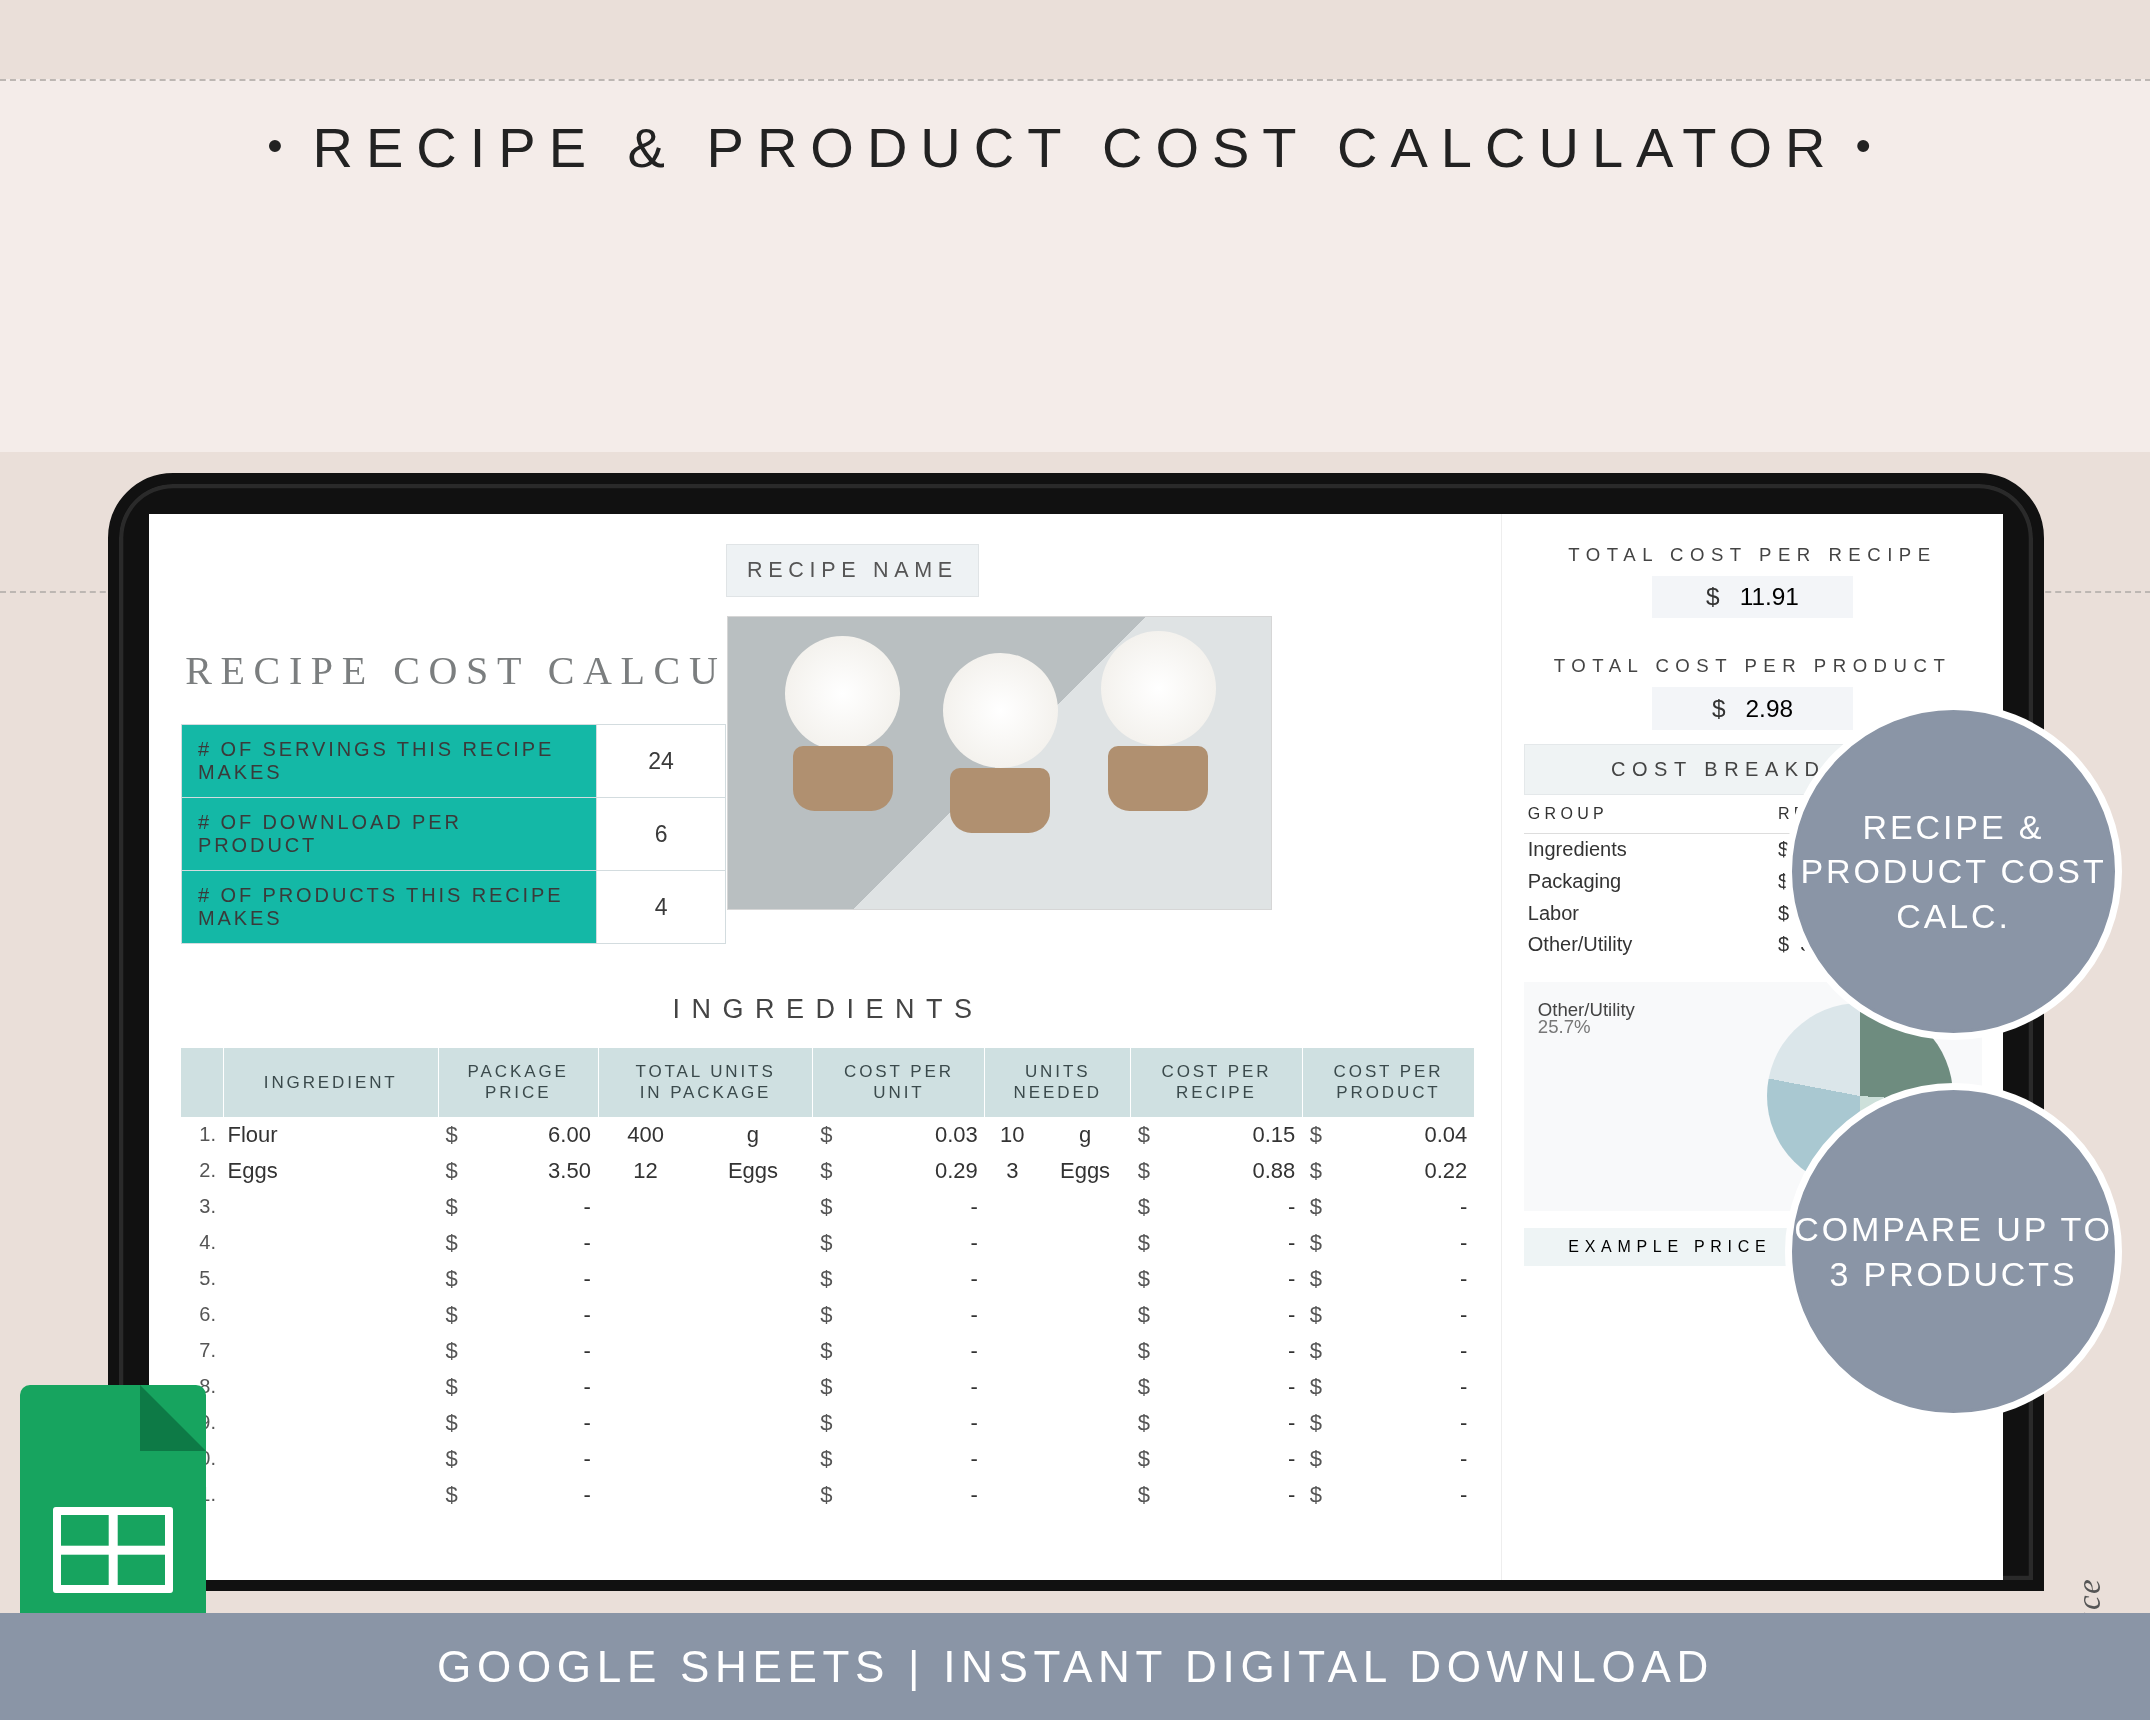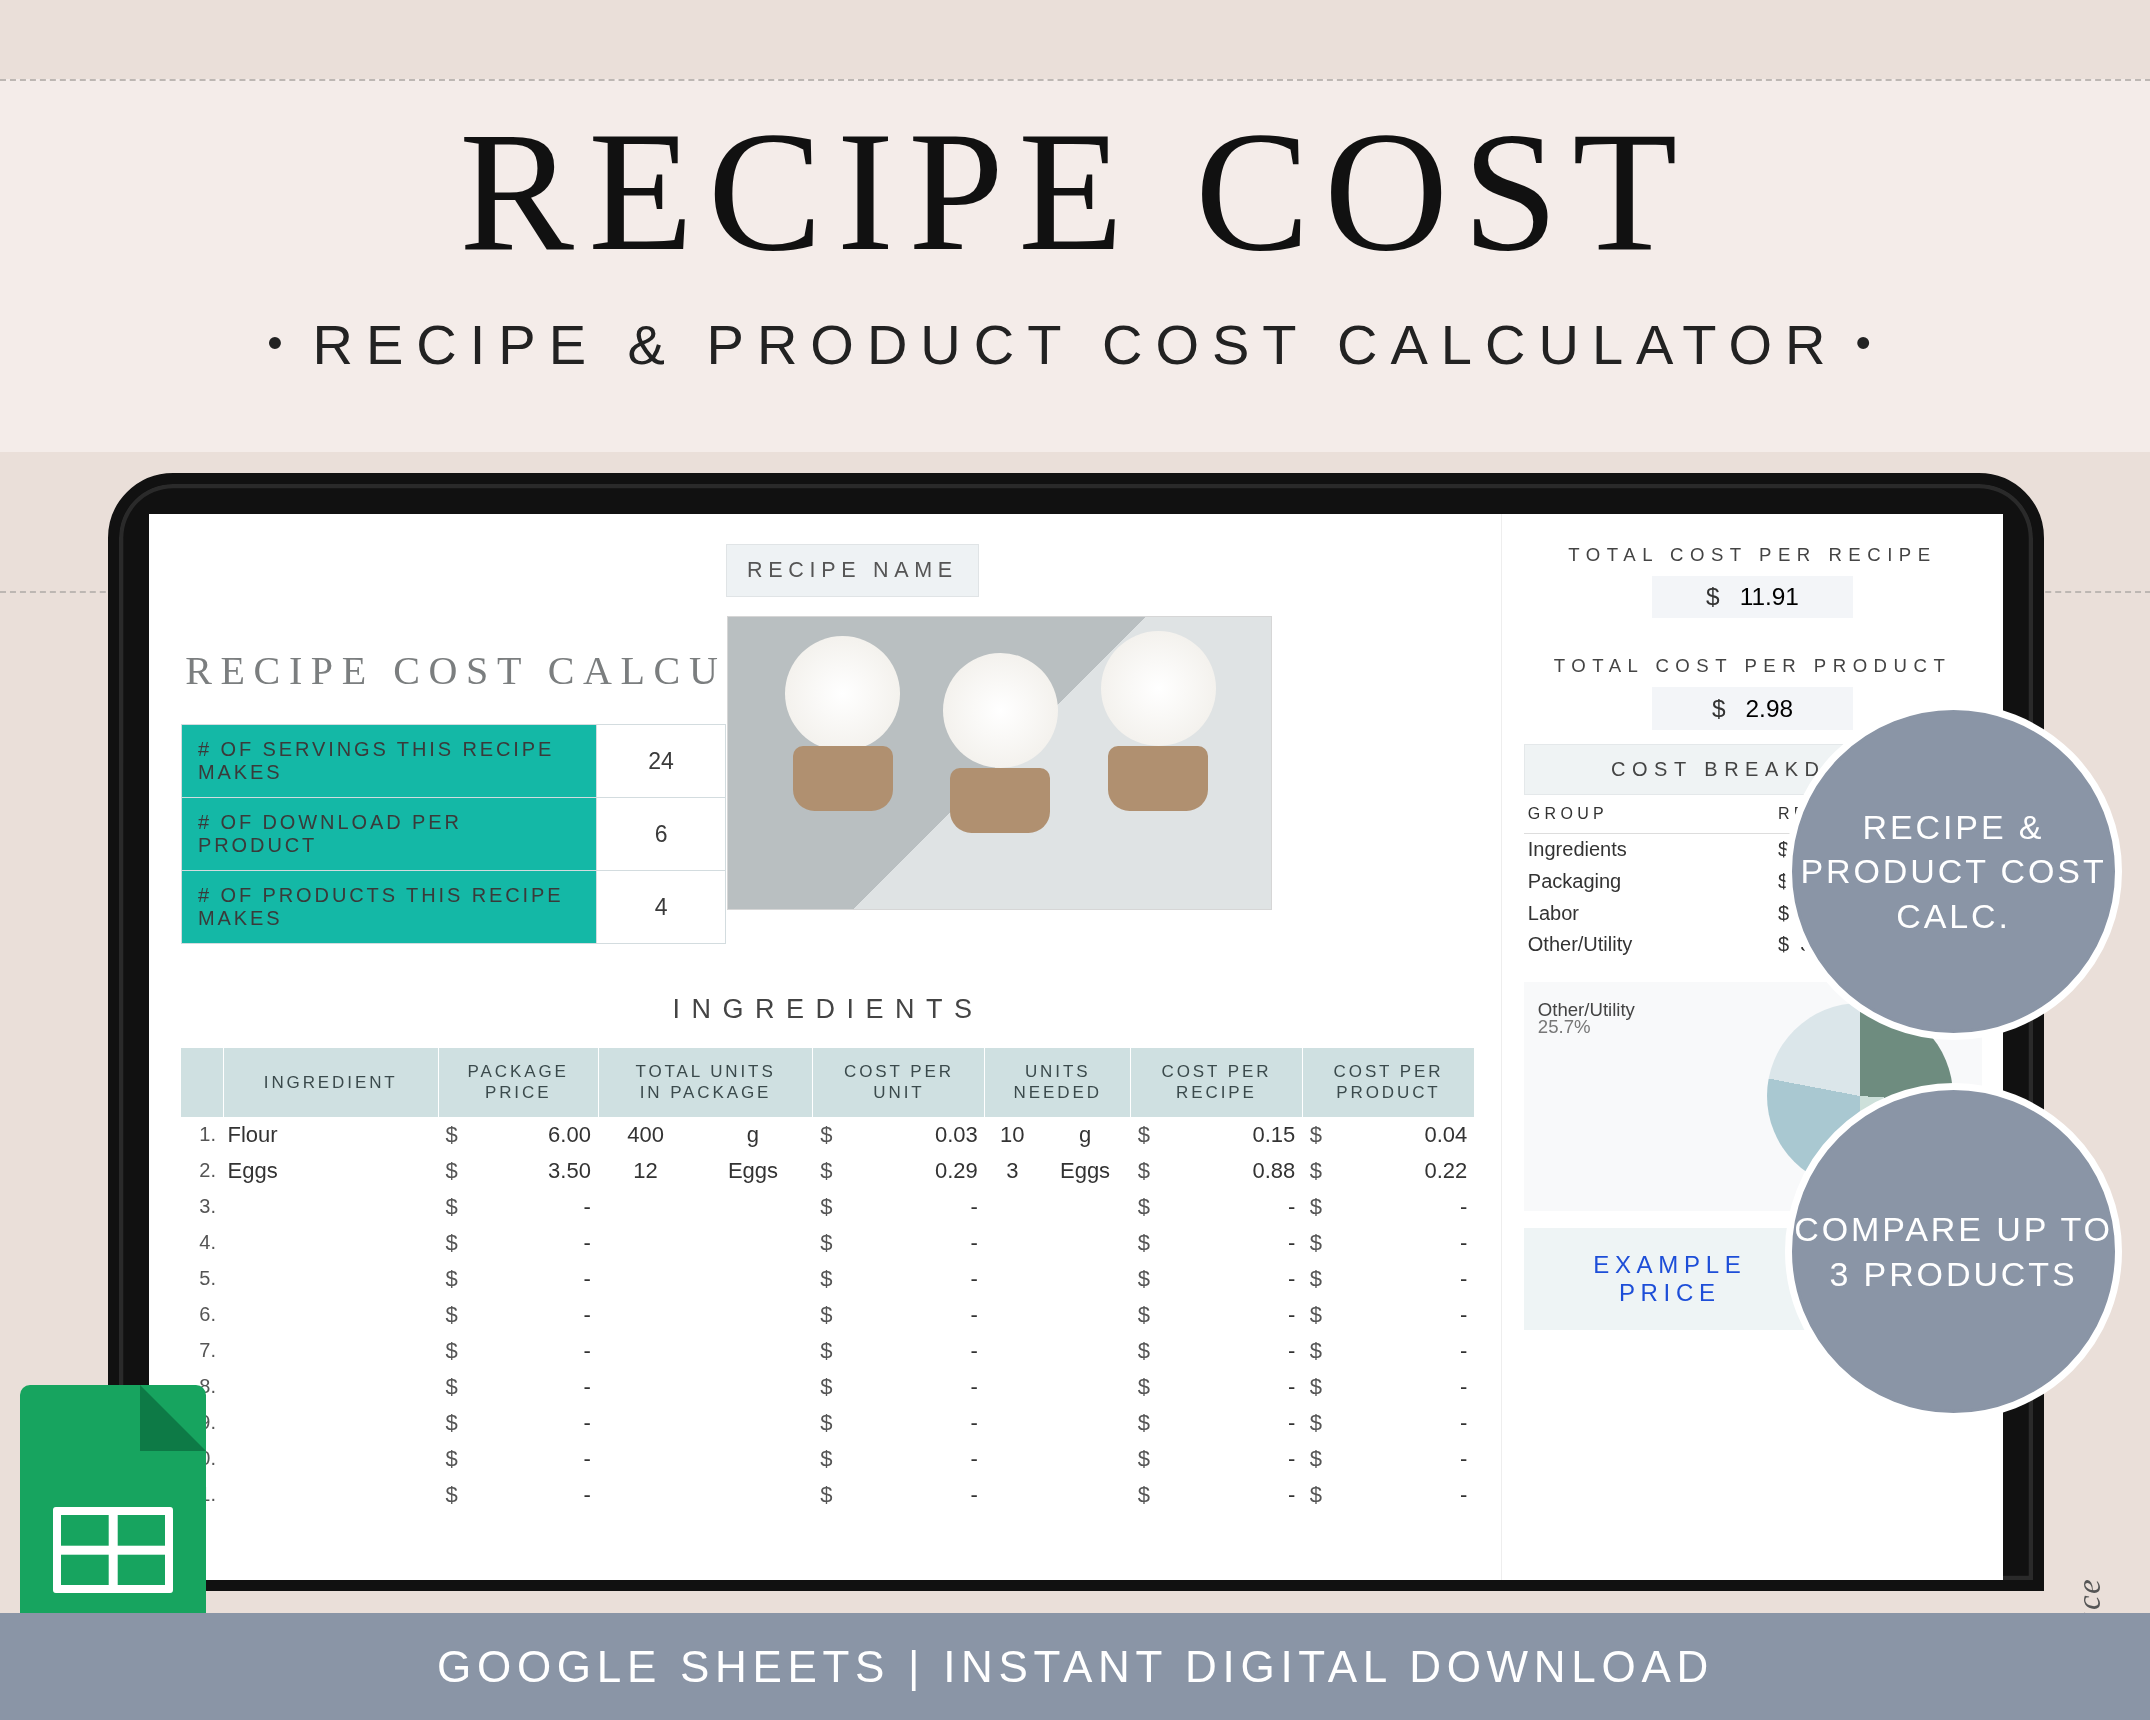--- a/index.html
+++ b/index.html
@@ -41,21 +41,21 @@
 .rb-sep { height:37px; }
 .breakdown-head { background:#eff3f4; padding:13px 5.7px; text-align:center; font-size:20px; letter-spacing:6.5px; color:#444; margin-top:14.3px; border:0.7px solid #e4e8ea; }
 .breakdown-table { width:100%; border-collapse:collapse; font-size:20px; }
 .breakdown-table th { font-weight:400; font-size:16px; letter-spacing:4.3px; padding:10px 4.3px; color:#333; border-bottom:0.7px solid #ddd; text-align:left;}
 .breakdown-table td { padding:4.3px 4.3px; color:#333; }
 .pie-area { position:relative; height:229px; margin-top:21.5px; background:#f8f9fa; }
 .pie { position:absolute; right:29px; top:21.5px; width:186px; height:186px; border-radius:50%; background: conic-gradient(#6e8c7f 0 26%, #cde0da 26% 50%, #a9c8d1 50% 78%, #dbe6ea 78% 100%); }
 .pie-label { position:absolute; left:14.3px; top:17px; font-size:18.6px; color:#444; }
 .pie-pct { position:absolute; left:14.3px; top:34px; font-size:18.6px; color:#777; }
 .example-row { display:flex; gap:7.2px; align-items:stretch; margin-top:17px; }
-.example-row .lbl { flex:1; background:#eef4f5; padding:23px 13px; letter-spacing:5.7px; font-size:24px; color:#1d4ed8; text-align:center; }
+.example-row .lbl { flex:1; background:#eef4f5; padding:10px 13px; letter-spacing:5.7px; font-size:16px; color:#000000; text-align:center; }
 .example-row .cur { width:43px; background:#fff; border:0.7px solid #e2e2e2; display:flex; align-items:center; justify-content:center; font-size:21.5px; }
 .example-row .num { width:108px; border:0.7px solid #e2e2e2; display:flex; align-items:center; justify-content:center; font-size:23px; }
 .badge { position:absolute; width:337px; height:337px; border-radius:50%; background:#8a95a6; border:7.2px solid #fff; box-shadow:0 0 0 2.9px #8a95a6 inset; display:flex; align-items:center; justify-content:center; text-align:center; color:#fff; letter-spacing:2.9px; line-height:1.3; }
 .badge1 { right:29px; top:703px; font-size:34px; }
 .badge2 { right:29px; top:1083px; font-size:34px; }
 .footer-bar { position:absolute; left:0; right:0; bottom:0; height:108px; background:#8a95a6; color:#fff; text-align:center; font-size:44px; letter-spacing:5.7px; display:flex; align-items:center; justify-content:center; }
 .gs-icon { position:absolute; left:20px; bottom:92px; width:186px; height:244px; }
 .gs-page { position:absolute; inset:0; background:#17a45f; border-radius:10px; }
 .gs-fold { position:absolute; right:0; top:0; width:66px; height:66px; background:#0d7a46; clip-path: polygon(0 0,100% 100%,0 100%); }
 .gs-grid { position:absolute; left:33px; top:122px; width:120px; height:86px; border:8.6px solid #fff; border-radius:2.9px; }
@@ -65,21 +65,20 @@
 .brand { position:absolute; right:43px; bottom:143px; transform:rotate(-90deg); transform-origin:right bottom; font-family:Georgia,serif; font-style:italic; font-size:33px; color:#555; letter-spacing:1.4px; }
 </style>
 </head>
 <body>
 
 <div class="page">
   <div class="band band-top"></div>
   <div class="band-mid-line"></div>
 
   <div class="hero">
-    <h1>RECIPE COST</h1>
     <div class="sub">
       <span class="dot">•</span><span>RECIPE &amp; PRODUCT COST CALCULATOR</span><span class="dot">•</span>
     </div>
   </div>
 
   <div class="monitor">
     <div class="screen">
 
       <div class="screen-left">
         <div class="recipe-name-row">

